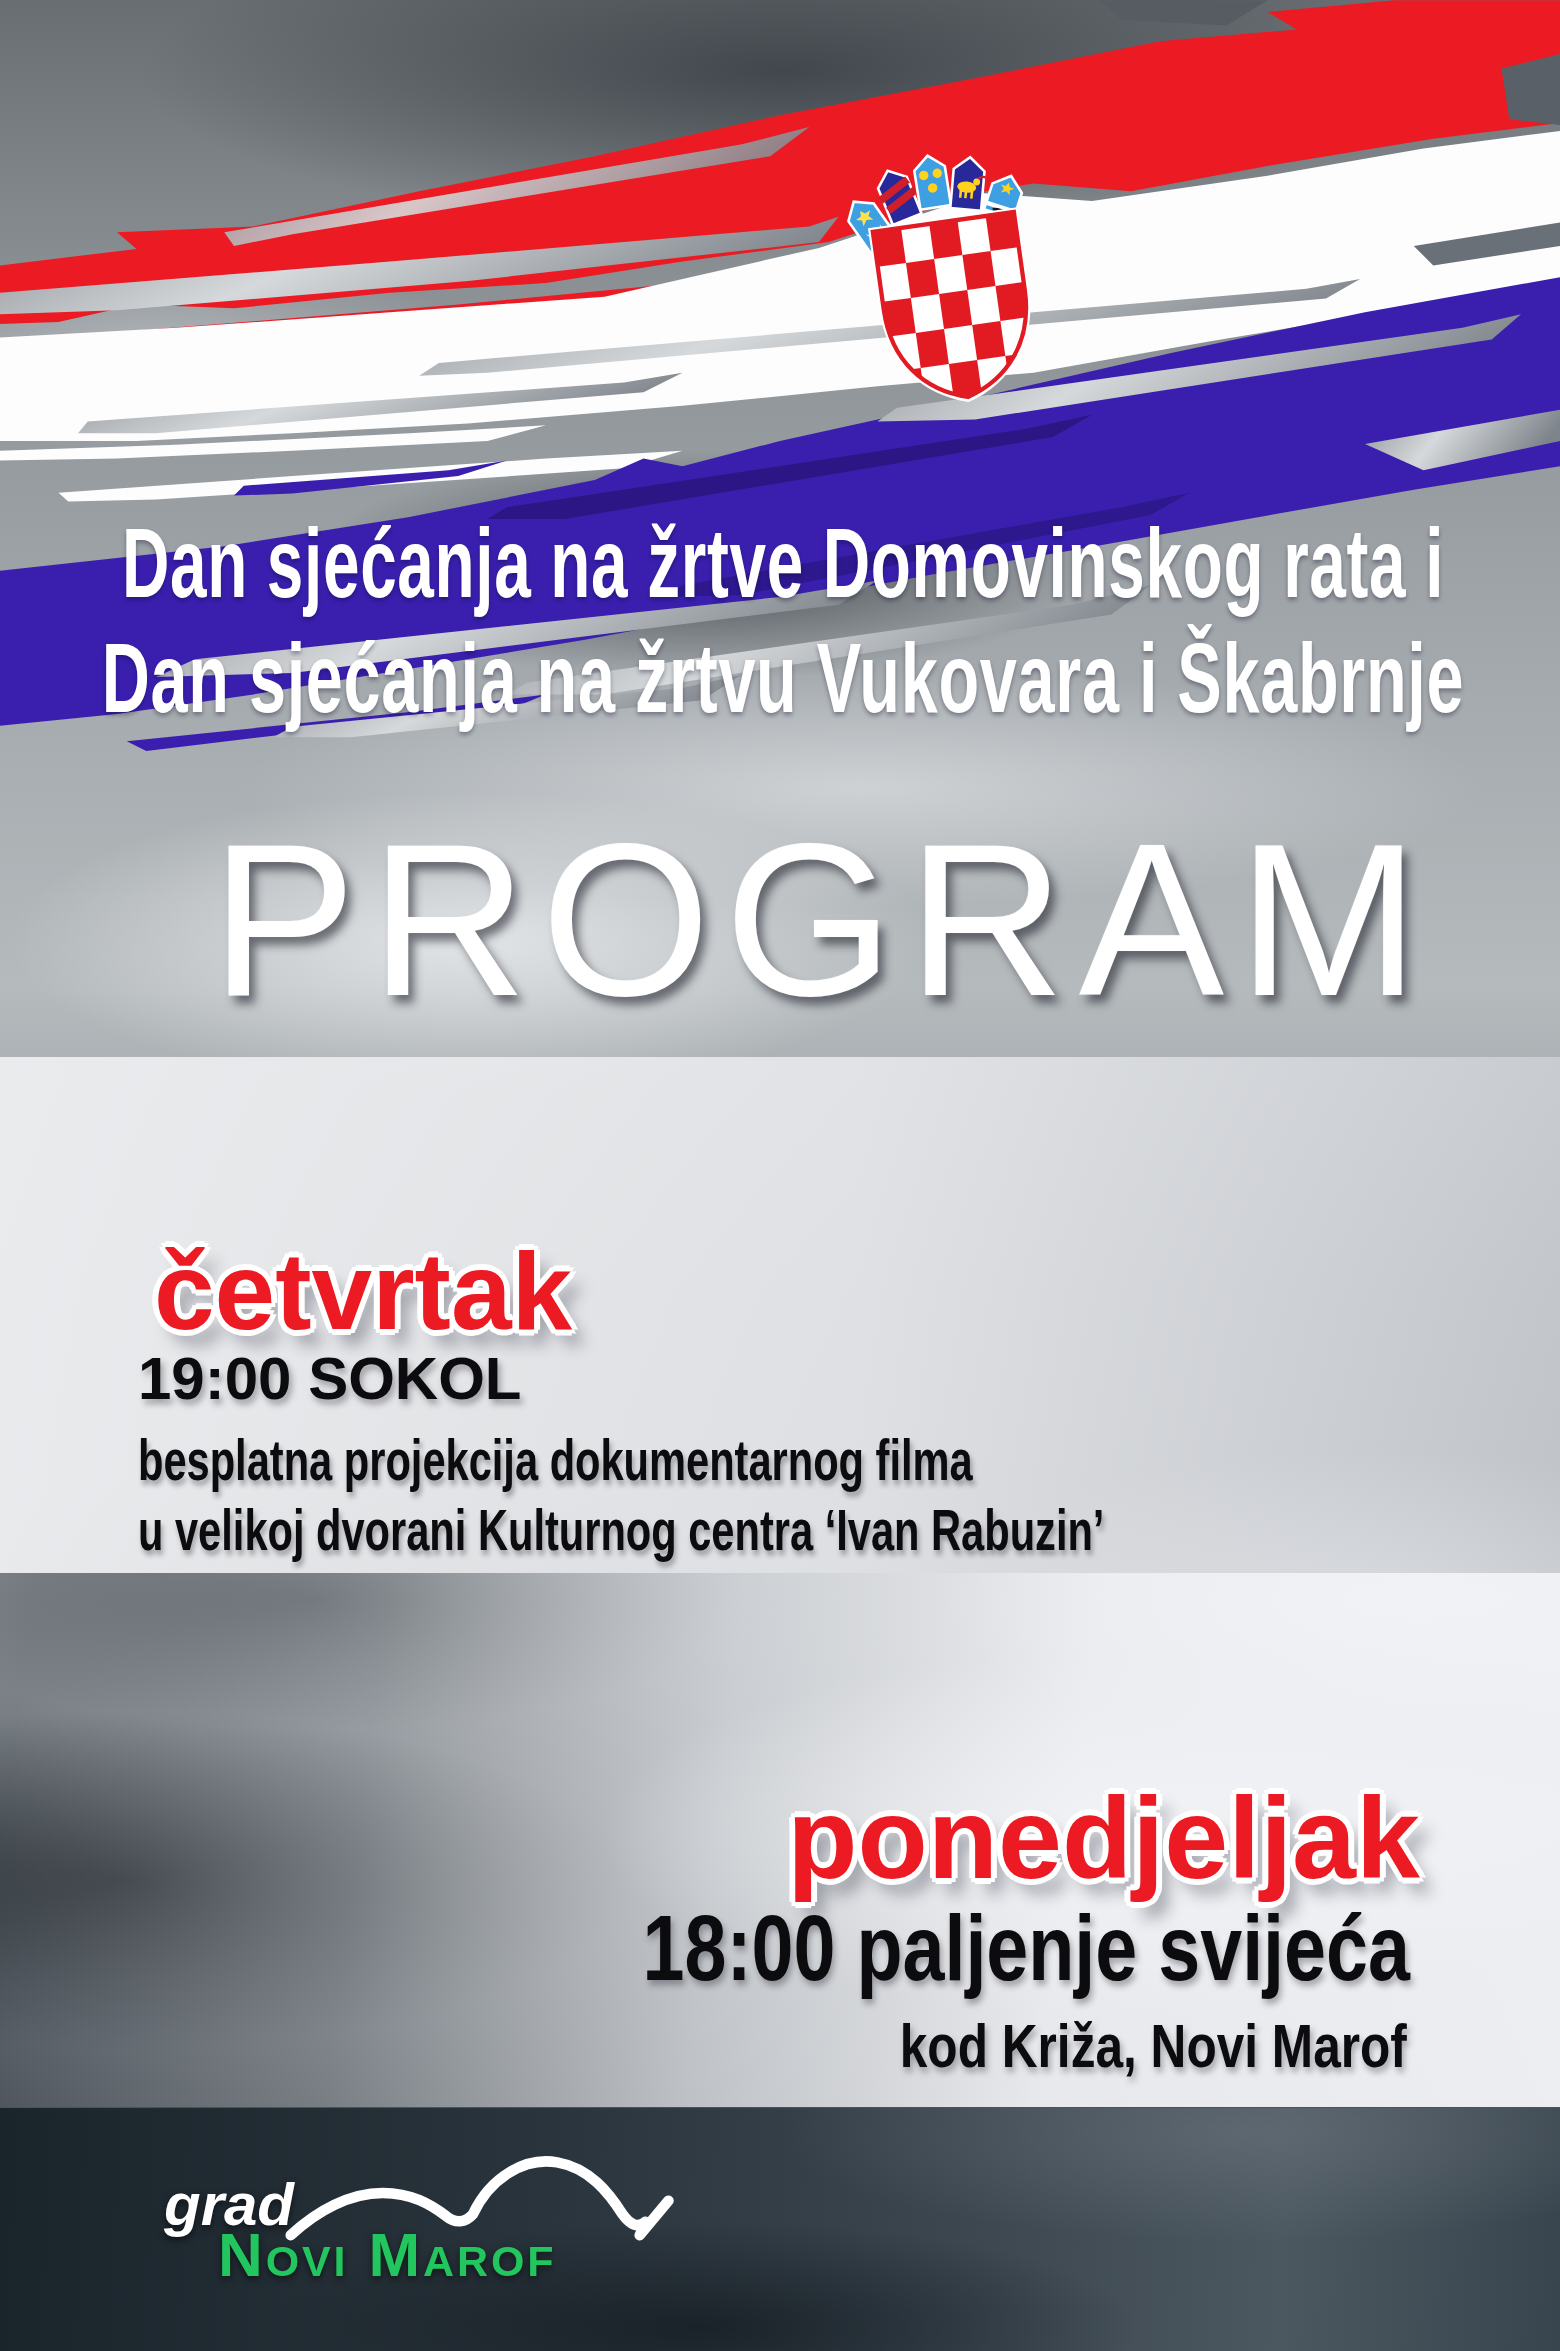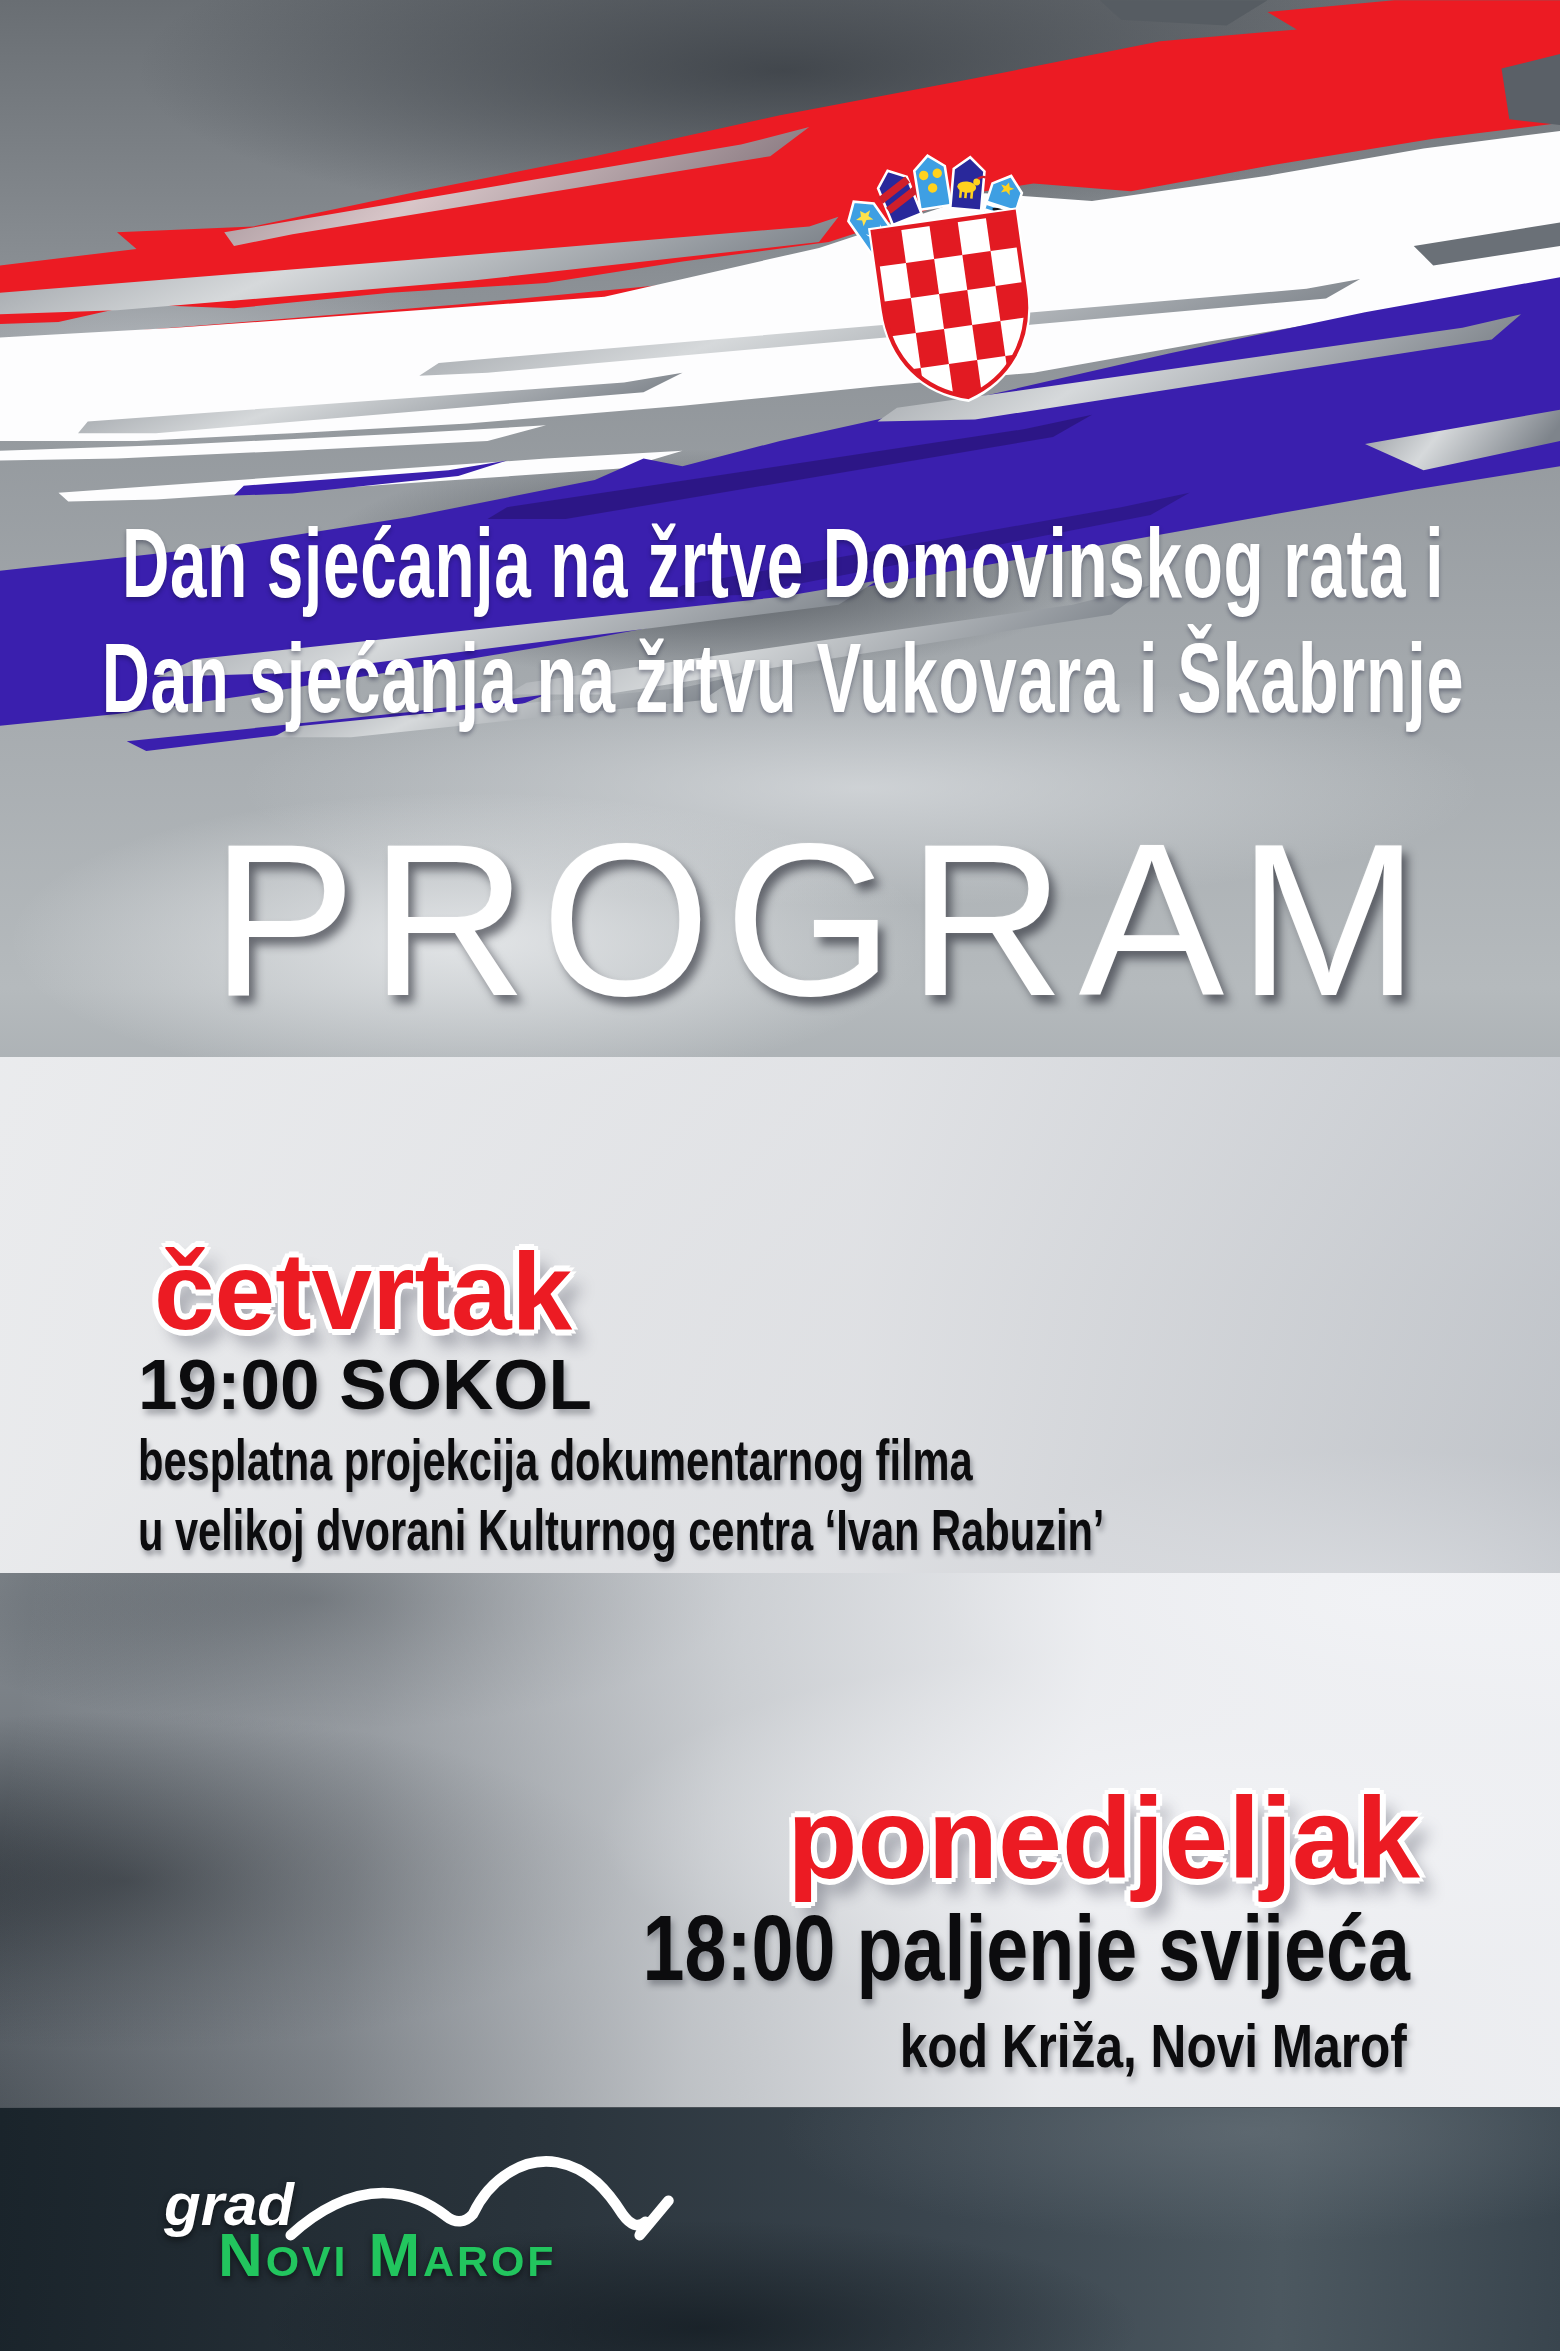--- a/index.html
+++ b/index.html
@@ -63,21 +63,21 @@
       -5.9px 0 0 #fff, 5.9px 0 0 #fff, 0 -5.9px 0 #fff, 0 5.9px 0 #fff,
       -3.9px -3.9px 0 #fff, 3.9px -3.9px 0 #fff, -3.9px 3.9px 0 #fff, 3.9px 3.9px 0 #fff,
       11.7px 14.6px 15.6px rgba(40,42,60,.4);
   }
   .black-line{
     position:absolute;color:#0c0c0e;font-weight:bold;line-height:1;white-space:nowrap;
     text-shadow:2.9px 4.9px 6.8px rgba(30,32,42,.35);
   }
   .date1{left:154px;top:1084px;font-size:135px;}
   .weekday1{left:154px;top:1237px;font-size:109px;}
-  .time1{left:138px;top:1349px;font-size:71px;}
+  .time1{left:138px;top:1349px;font-size:60px;}
   .detail1{left:138px;top:1432px;font-size:57px;transform:scaleX(.73);transform-origin:left top;}
   .detail2{left:138px;top:1502px;font-size:57px;transform:scaleX(.73);transform-origin:left top;}
   .date2{right:151px;top:1636px;font-size:135px;}
   .weekday2{right:146px;top:1781px;font-size:115px;}
   .time2{right:156px;top:1902px;font-size:92px;transform:scaleX(.82);transform-origin:right top;}
   .location2{right:159px;top:2015px;font-size:62px;transform:scaleX(.8);transform-origin:right top;}
   
   .logo-grad{
     position:absolute;left:164px;top:2175px;color:#fff;font-size:60px;font-weight:bold;
     font-style:italic;line-height:1;text-shadow:0 2.9px 7.8px rgba(0,0,0,.55);

